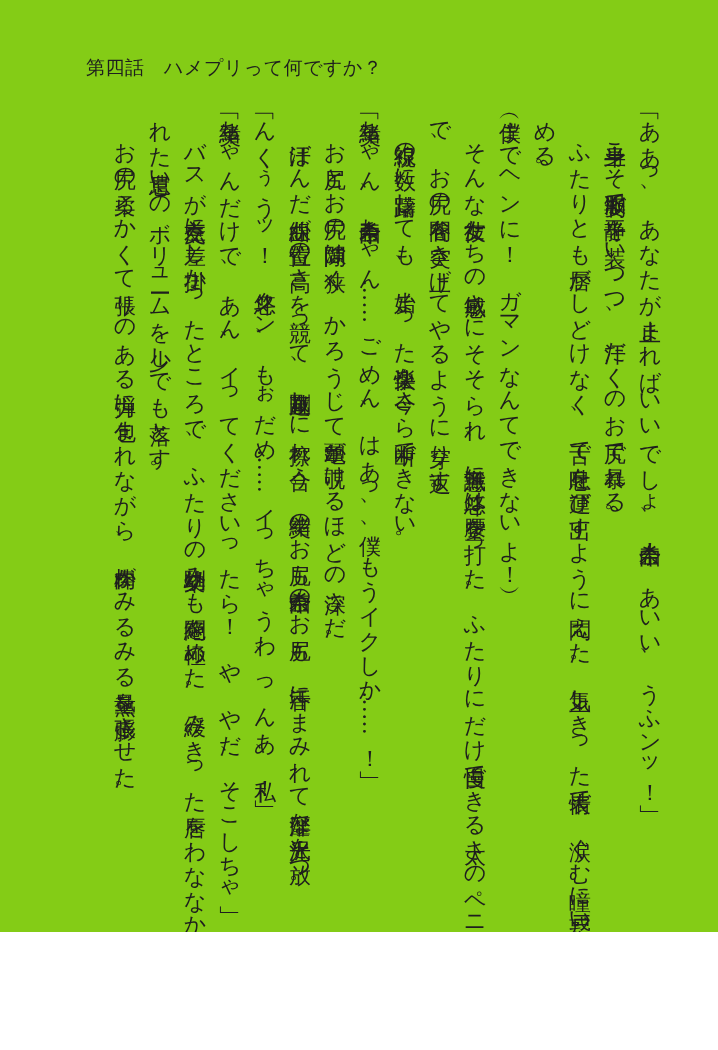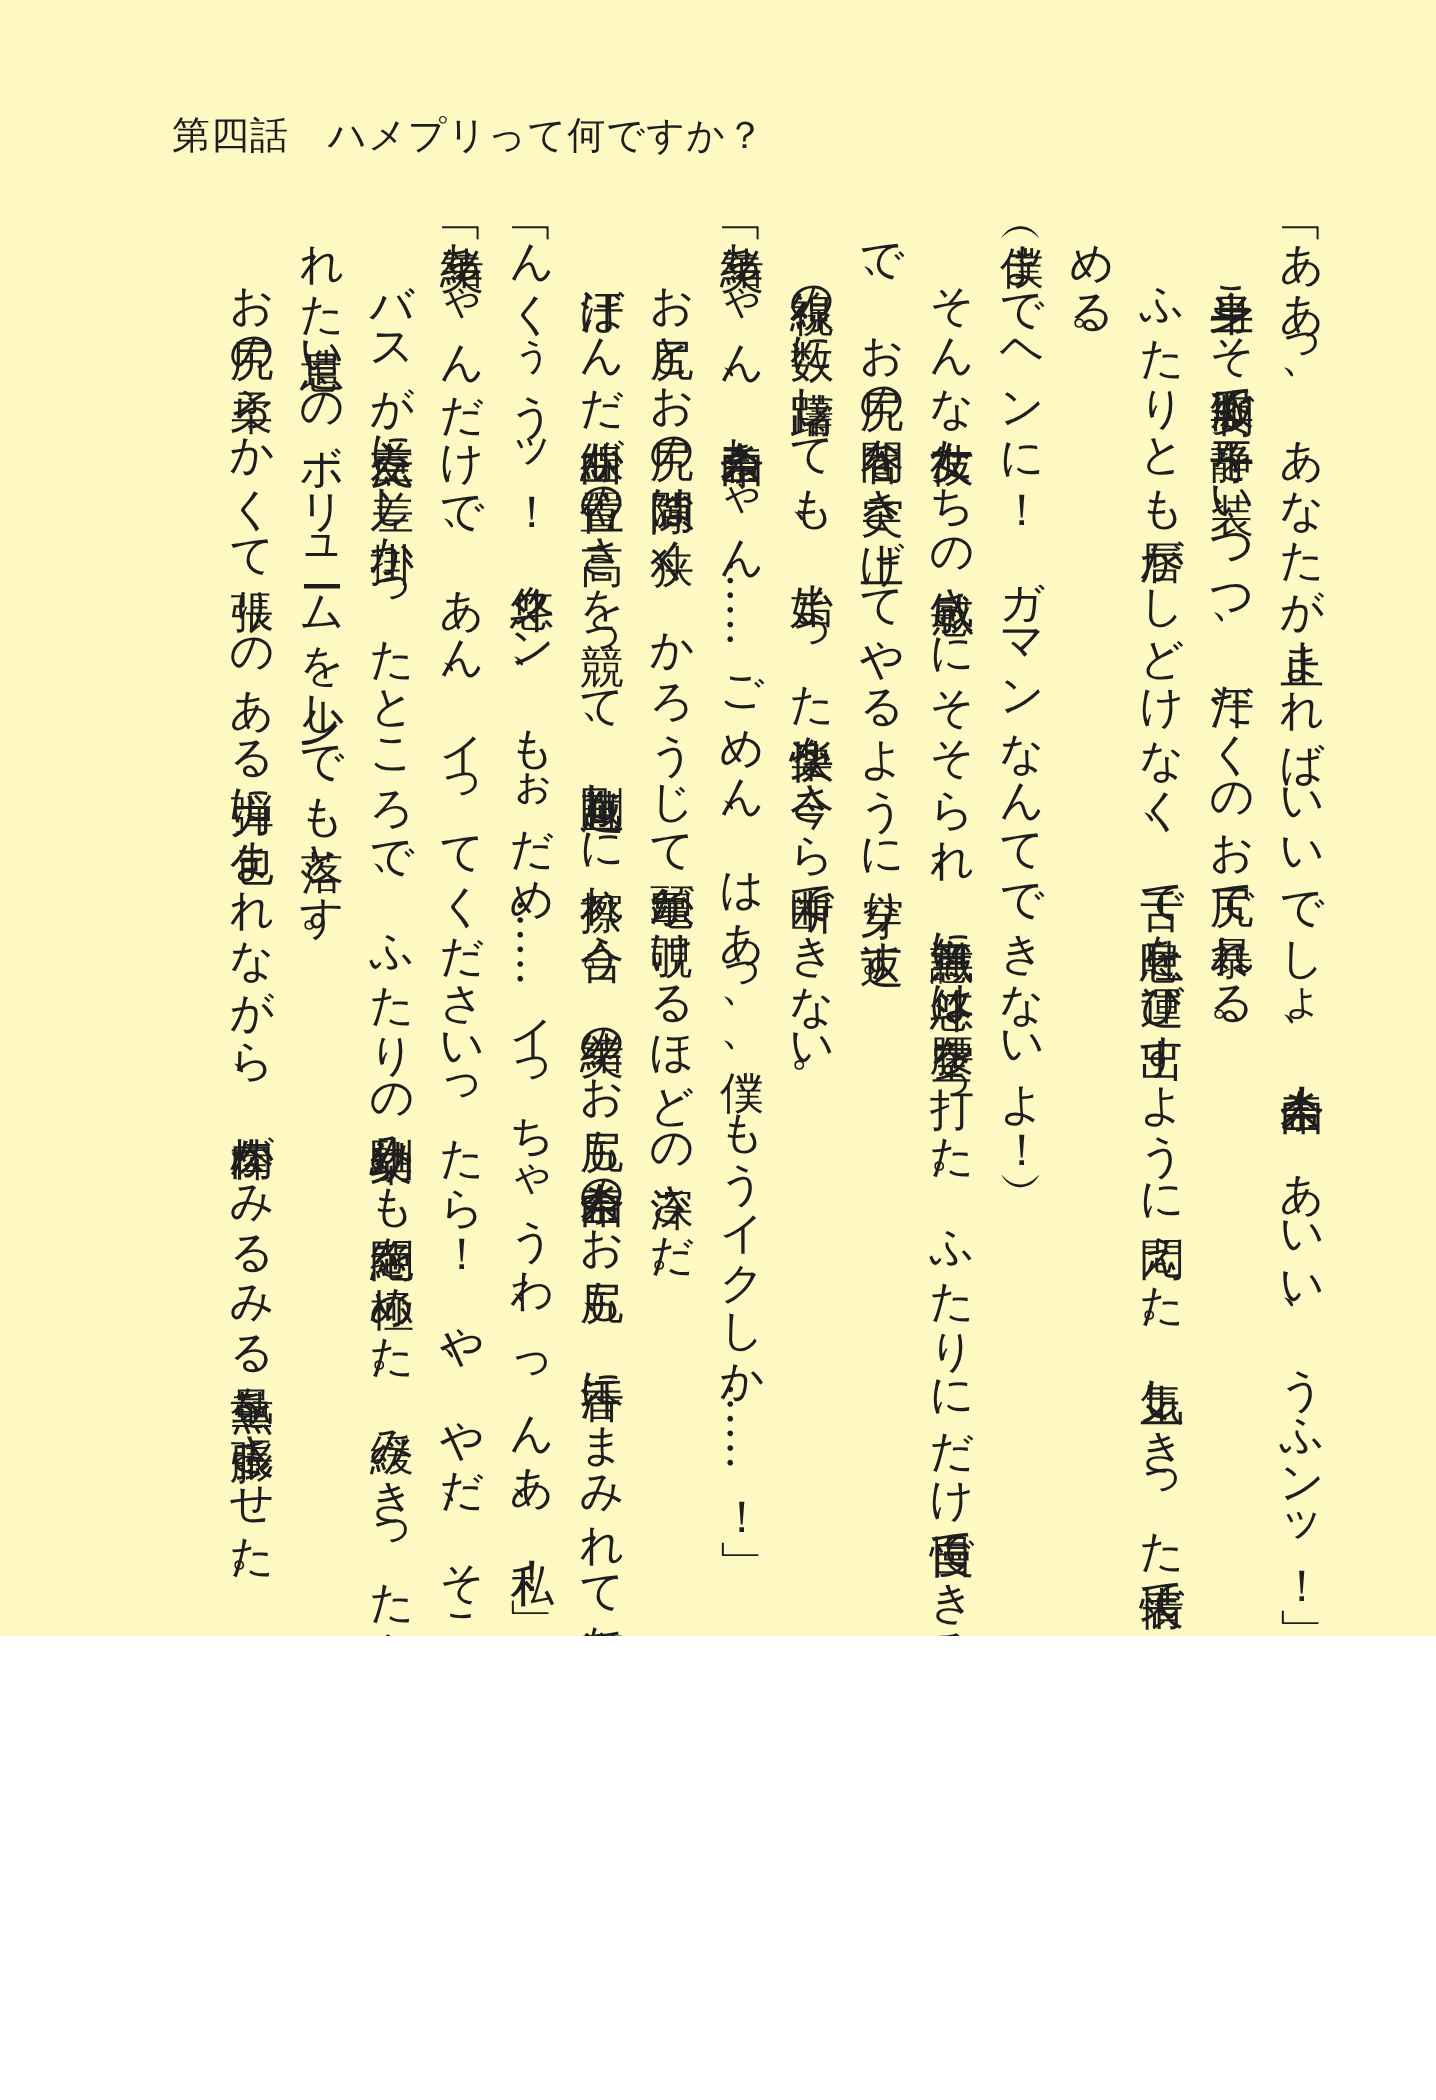--- a/index.html
+++ b/index.html
@@ -3,22 +3,22 @@
 <meta charset="utf-8">
 <style>
   html, body {
     margin: 0;
     padding: 0;
     background: #ffffff;
   }
   .page {
     position: relative;
     width: 718px;
-    height: 818px;
-    background: #fef9c3;
+    height: 932px;
+    background: #84cc16;
     color: #1e1e1e;
     font-family: "DejaVu Serif", "Liberation Serif", serif;
     overflow: hidden;
   }
   .chapter-header {
     position: absolute;
     left: 86px;
     top: 55px;
     font-size: 19px;
     letter-spacing: 0.5px;

